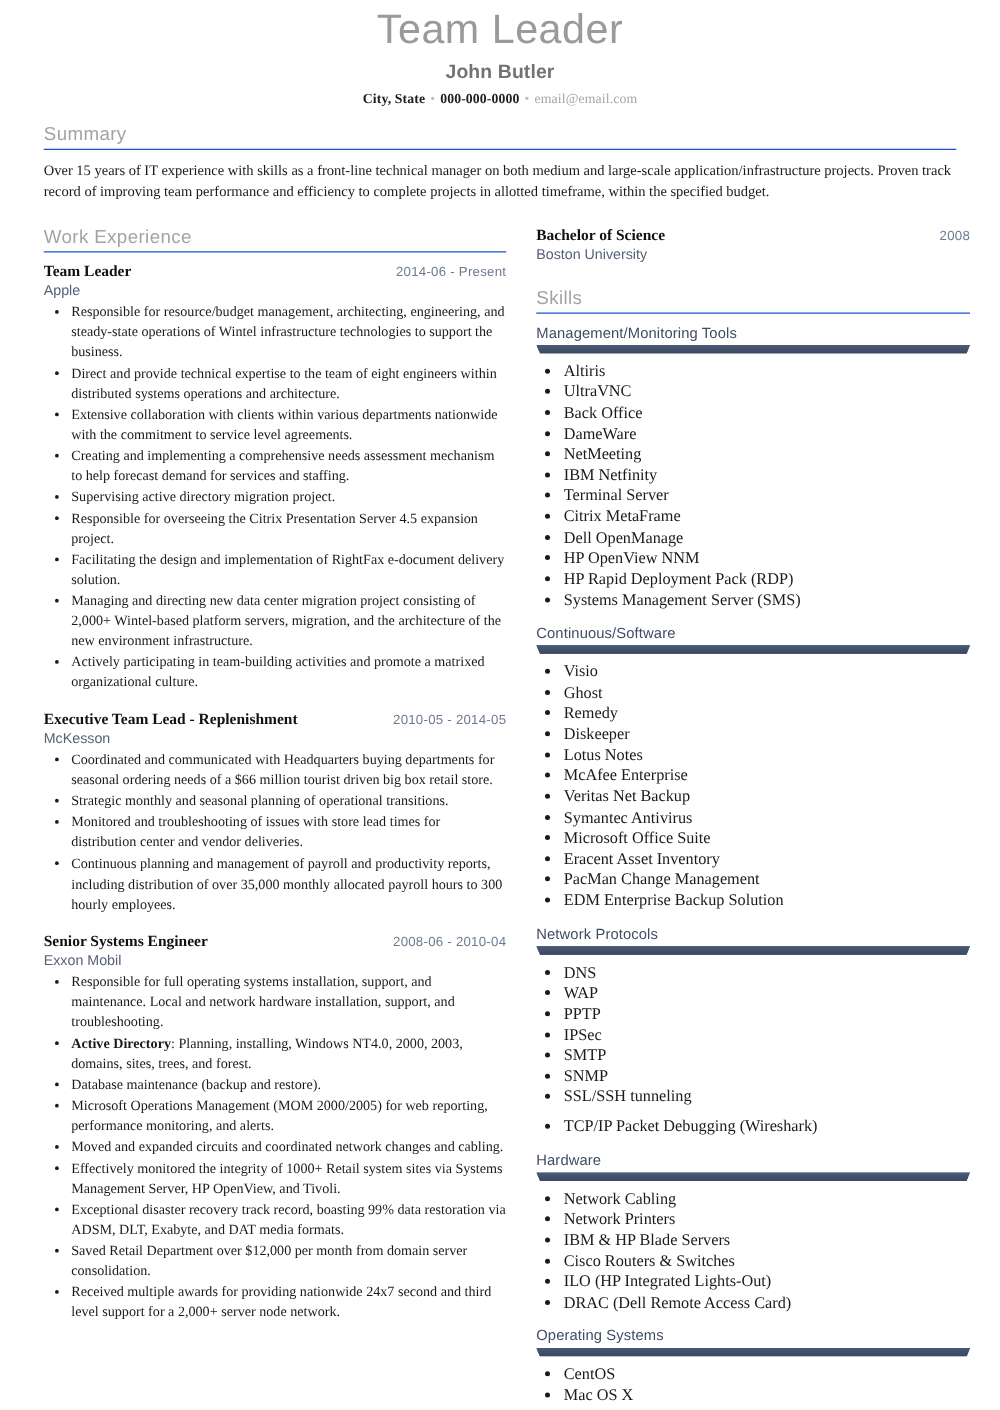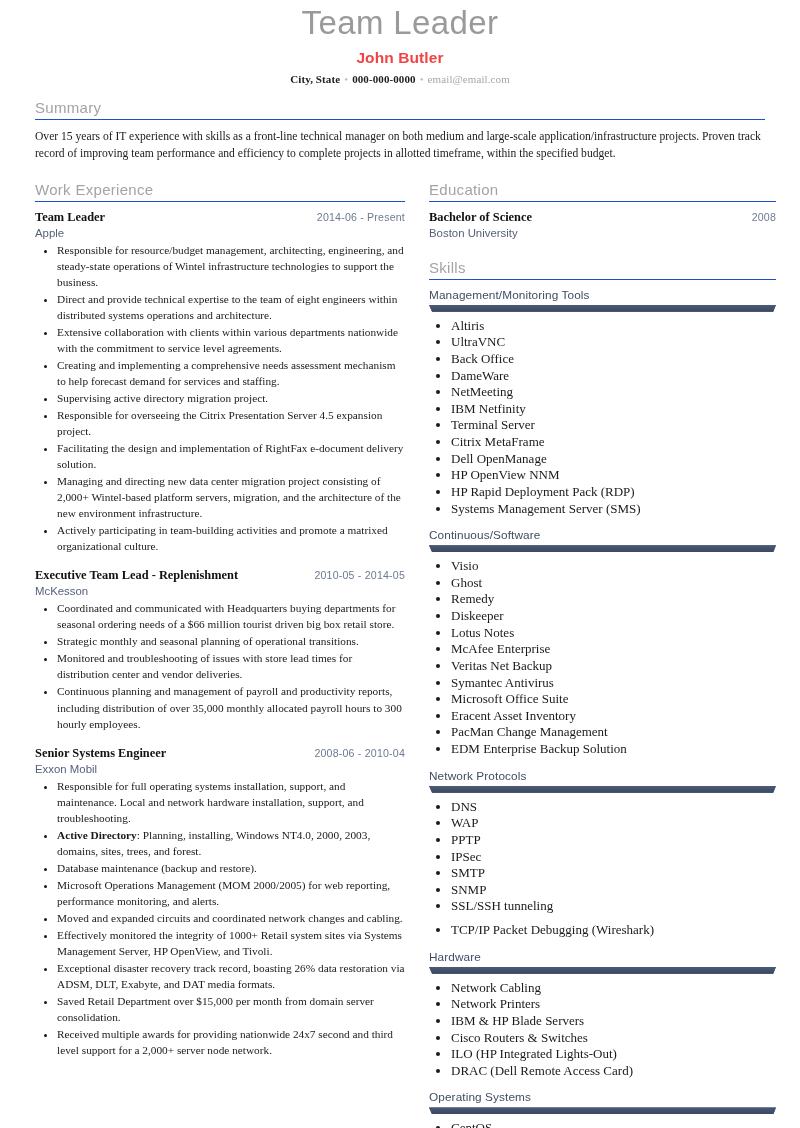--- a/index.html
+++ b/index.html
@@ -21,21 +21,21 @@
     font-weight: 300;
     color: #9a9a9a;
     letter-spacing: 0.4px;
     line-height: 1.15;
     margin: 0;
   }
   .hdr-name {
     font-family: "Liberation Sans", sans-serif;
     font-size: 15.5px;
     font-weight: bold;
-    color: #ef4444;
+    color: #737373;
     margin-top: 7px;
     letter-spacing: 0.1px;
     text-align: center;
   }
   .hdr-contact {
     margin-top: 6px;
     font-size: 11px;
     font-family: "Liberation Serif", serif;
     color: #1a1a1a;
     letter-spacing: 0.1px;
@@ -209,30 +209,29 @@
               <div class="job-date">2008-06 - 2010-04</div>
             </div>
             <div class="job-org">Exxon Mobil</div>
             <ul class="bullets">
               <li>Responsible for full operating systems installation, support, and maintenance. Local and network hardware installation, support, and troubleshooting.</li>
               <li><b>Active Directory</b>: Planning, installing, Windows NT4.0, 2000, 2003, domains, sites, trees, and forest.</li>
               <li>Database maintenance (backup and restore).</li>
               <li>Microsoft Operations Management (MOM 2000/2005) for web reporting, performance monitoring, and alerts.</li>
               <li>Moved and expanded circuits and coordinated network changes and cabling.</li>
               <li>Effectively monitored the integrity of 1000+ Retail system sites via Systems Management Server, HP OpenView, and Tivoli.</li>
-              <li>Exceptional disaster recovery track record, boasting 26% data restoration via ADSM, DLT, Exabyte, and DAT media formats.</li>
-              <li>Saved Retail Department over $15,000 per month from domain server consolidation.</li>
+              <li>Exceptional disaster recovery track record, boasting 99% data restoration via ADSM, DLT, Exabyte, and DAT media formats.</li>
+              <li>Saved Retail Department over $12,000 per month from domain server consolidation.</li>
               <li>Received multiple awards for providing nationwide 24x7 second and third level support for a 2,000+ server node network.</li>
             </ul>
           </div>
         </div>
     </div>
 
     <div class="col-right">
-      <div class="sec-h">Education</div>
       <div id="edu-container">
           <div class="edu">
             <div class="edu-row">
               <div class="edu-degree">Bachelor of Science</div>
               <div class="edu-year">2008</div>
             </div>
             <div class="edu-school">Boston University</div>
           </div>
         </div>
 

